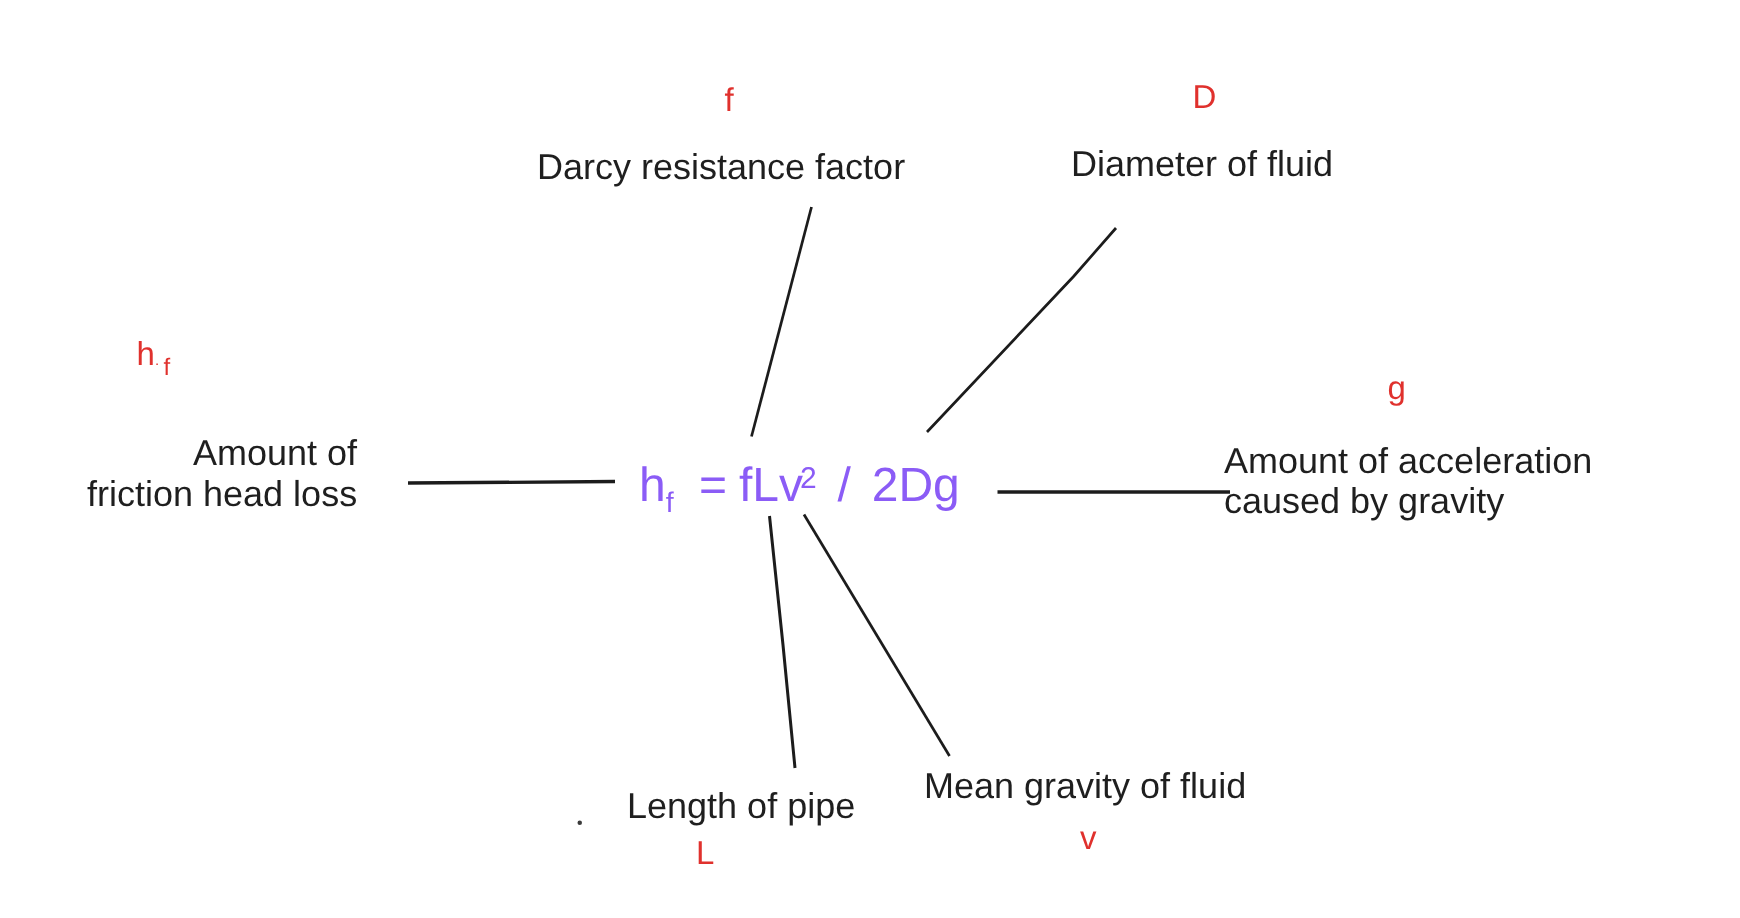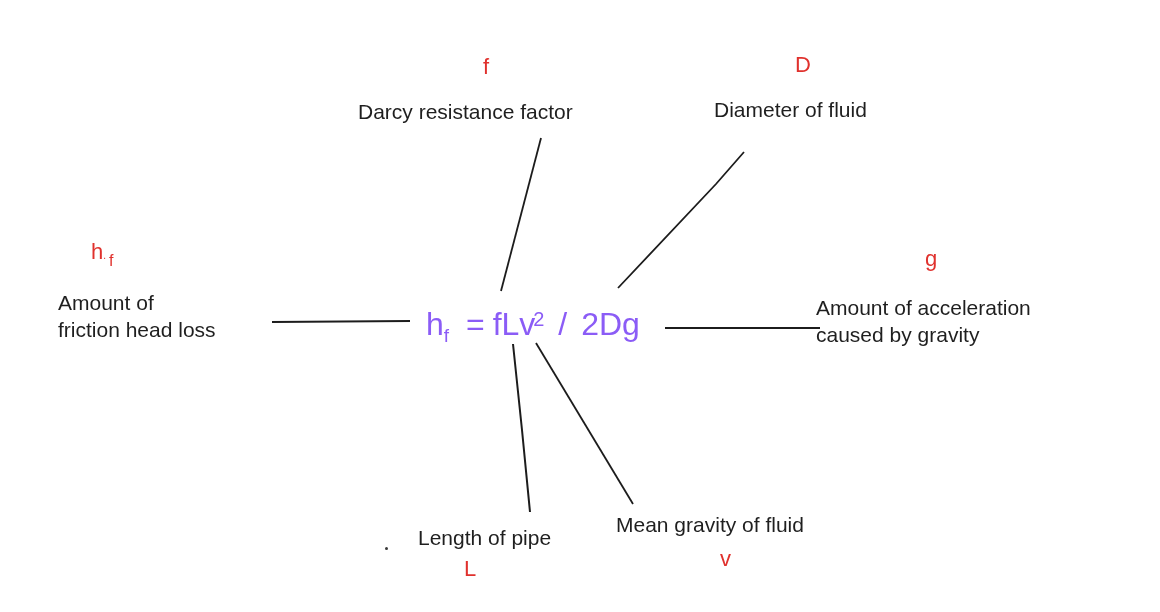--- a/index.html
+++ b/index.html
@@ -18,21 +18,21 @@
   .lines {
     position: absolute;
     top: 0;
     left: 0;
     width: 1160px;
     height: 612px;
   }
   .lbl {
     position: absolute;
     color: #1f1f1f;
-    font-size: 21px;
+    font-size: 24px;
     line-height: 27px;
     white-space: pre-line;
   }
   .sym {
     position: absolute;
     color: #e0312d;
     font-size: 22px;
     line-height: 24px;
     white-space: nowrap;
   }
@@ -68,22 +68,22 @@
     margin-right: 8px;
   }
   .formula .gap-sm {
     margin-left: 5px;
   }
   
   .sym-f   { left: 483px; top: 55px; }
   .lbl-f   { left: 358px; top: 98px; }
   .sym-D   { left: 795px; top: 53px; }
   .lbl-D   { left: 714px; top: 96px; }
-  .sym-hf  { left: 91px;  top: 240px; text-align: right; }
-  .lbl-hf  { left: 58px;  top: 289px; }
+  .sym-hf  { left: 91px;  top: 224px; text-align: right; }
+  .lbl-hf  { left: 58px;  top: 289px; text-align: right; }
   .sym-g   { left: 925px; top: 247px; }
   .lbl-g   { left: 816px; top: 294px; }
   .lbl-L   { left: 418px; top: 524px; }
   .sym-L   { left: 464px; top: 557px; }
   .lbl-v   { left: 616px; top: 511px; }
   .sym-v   { left: 720px; top: 547px; }
   .stray-dot {
     position: absolute;
     left: 385px;
     top: 547px;

